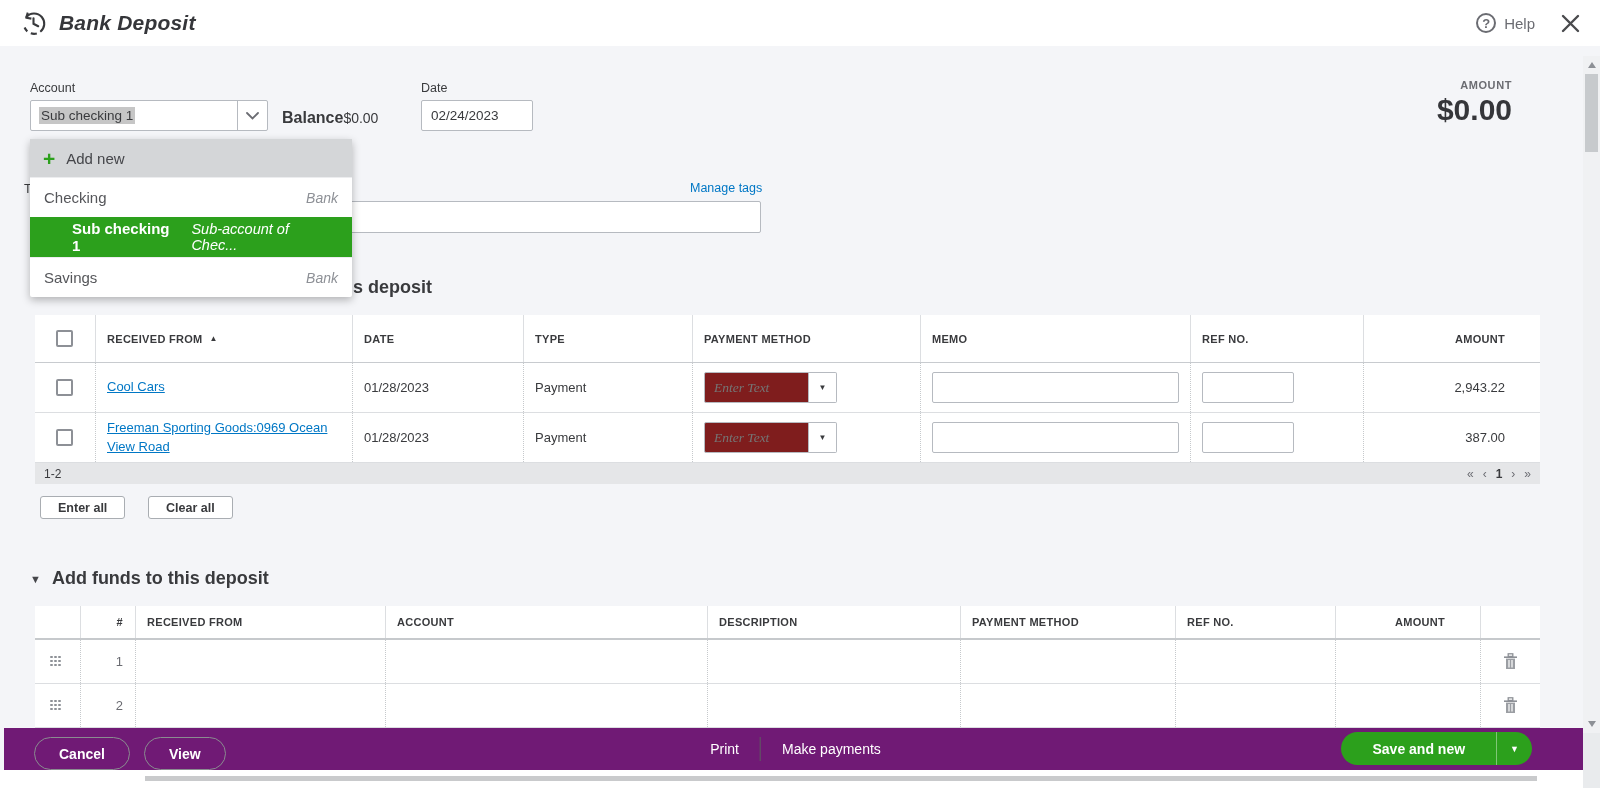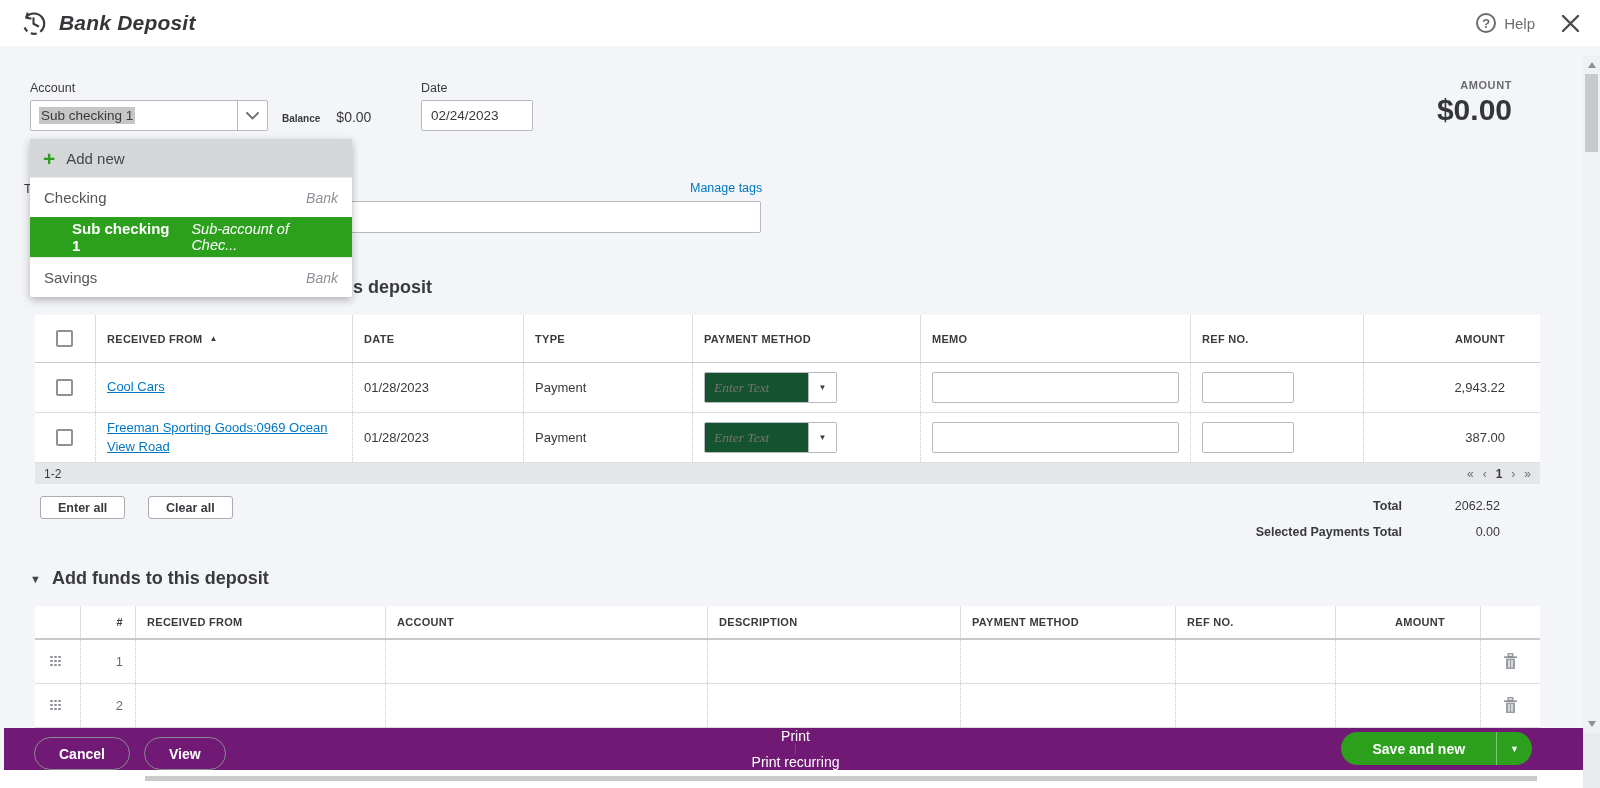--- a/index.html
+++ b/index.html
@@ -16,21 +16,21 @@
   .help-circle { width:20px; height:20px; border:2px solid #6b6c72; border-radius:50%; display:flex; align-items:center; justify-content:center; font-size:13px; font-weight:bold; }
   .close-x { cursor:pointer; display:inline-flex; }
 
   
   .field-label { position:absolute; font-size:12.5px; color:#393a3d; }
   .combo { position:absolute; top:100px; left:30px; width:238px; height:31px; background:#fff; border:1px solid #b6bac0; border-radius:2px; display:flex; cursor:pointer; }
   .combo-text { flex:1; padding:0 8px; display:flex; align-items:center; font-size:13.5px; overflow:hidden; white-space:nowrap; }
   .combo-text .sel { background:#c6c6c6; padding:1px 2px; }
   .combo-btn { width:30px; border-left:1px solid #b6bac0; display:flex; align-items:center; justify-content:center; }
   .balance { position:absolute; top:109px; left:282px; font-size:14px; }
-  .balance b { font-size:10px; margin-right:16px; }
+  .balance b { font-size:16px; margin-right:0; }
   .date-input { position:absolute; top:100px; left:421px; width:112px; height:31px; background:#fff; border:1px solid #b6bac0; border-radius:2px; font-family:"Liberation Sans",sans-serif; font-size:13.5px; color:#393a3d; padding:0 9px; }
   .amount-block { position:absolute; top:79px; right:88px; text-align:right; }
   .amount-label { font-size:11px; font-weight:bold; letter-spacing:.6px; color:#6b6c72; }
   .amount-value { font-size:30px; font-weight:bold; color:#35363a; margin-top:2px; }
 
   
   .tags-label { position:absolute; top:182px; left:24px; font-size:12.5px; z-index:1; }
   .manage-tags { position:absolute; top:181px; left:690px; font-size:12.5px; color:#0077c5; cursor:pointer; z-index:1; }
   .tags-input { position:absolute; top:201px; left:30px; width:731px; height:32px; background:#fff; border:1px solid #b6bac0; border-radius:2px; z-index:1; }
 
@@ -59,21 +59,21 @@
 8; border-left:1px solid #dcdee1; }
   .t1-head > div:first-child { border-left:none; }
   .t1-body { height:50px; border-bottom:1px solid #dcdee1; background:#fff; }
   .t1-body > div { display:flex; align-items:center; padding:0 11px; font-size:13px; border-left:1px dotted #c6c9cc; }
   .t1-body > div:first-child { border-left:none; }
   .col-amount { justify-content:flex-end !important; padding-right:35px !important; }
   .chk { width:17px; height:17px; border:2px solid #8d9096; border-radius:2px; background:#fff; margin-left:10px; cursor:pointer; }
   .sort-caret { font-size:8px; margin-left:7px; color:#393a3d; }
   .link { color:#0077c5; text-decoration:underline; cursor:pointer; line-height:1.45; }
   .pm-combo { display:flex; height:31px; cursor:pointer; }
-  .pm-input { width:105px; height:31px; background:#14532d; border:1px solid #b6bac0; border-radius:2px 0 0 2px; font-family:"Liberation Serif",serif; font-style:italic; font-size:13.5px; color:#9da1a6; padding:0 9px; }
+  .pm-input { width:105px; height:31px; background:#7f1d1d; border:1px solid #b6bac0; border-radius:2px 0 0 2px; font-family:"Liberation Serif",serif; font-style:italic; font-size:13.5px; color:#9da1a6; padding:0 9px; }
   .pm-btn { width:28px; border:1px solid #b6bac0; border-left:none; border-radius:0 2px 2px 0; background:#fff; display:flex; align-items:center; justify-content:center; font-size:8px; color:#393a3d; }
   .memo-input { width:251px; height:31px; background:#fff; border:1px solid #b6bac0; border-radius:2px; }
   .ref-input { width:92px; height:31px; background:#fff; border:1px solid #b6bac0; border-radius:2px; }
   .pagebar { height:21px; background:#e5e6e8; display:flex; align-items:center; justify-content:space-between; padding:0 9px; font-size:12px; color:#393a3d; }
   .pager { display:flex; align-items:center; gap:9px; color:#6b6c72; font-size:12px; }
   .pager span { cursor:pointer; }
   .pager .cur { color:#393a3d; font-weight:bold; }
 
   
   .btn-outline { position:absolute; height:23px; padding:0 17px; background:#fff; border:1px solid #a9adb2; border-radius:3px; font-family:"Liberation Sans",sans-serif; font-size:12.5px; font-weight:600; color:#393a3d; cursor:pointer; }
@@ -96,21 +96,21 @@
   .t2-body > div:first-child { border-left:none; }
   .rownum { justify-content:flex-end !important; padding-right:12px !important; color:#6b6c72; }
   .dragdots { display:grid; grid-template-columns:repeat(3,4px); grid-auto-rows:4px; cursor:grab; margin-left:4px; }
   .dragdots i { width:2.5px; height:2.5px; background:#8d9096; border-radius:50%; }
   .trash-cell { justify-content:center !important; }
   .trash { cursor:pointer; display:inline-flex; }
 
   
   .footer { position:absolute; top:728px; left:4px; width:1583px; height:42px; background:#701a75; display:flex; align-items:flex-end; padding:0 30px; z-index:10; }
   .pill { height:33px; padding:0 24px; border:1.5px solid #8a8c90; border-radius:17px; background:transparent; color:#fff; font-family:"Liberation Sans",sans-serif; font-size:14px; font-weight:600; cursor:pointer; margin-right:14px; }
-  .footer-center { position:absolute; left:50%; transform:translateX(-50%); display:flex; align-items:center; height:42px;flex-direction:column; }
+  .footer-center { position:absolute; left:50%; transform:translateX(-50%); display:flex; align-items:center; height:42px; }
   .footer-link { color:#fff; font-size:14px; padding:0 21px; cursor:pointer; }
   .fdivider { width:1px; height:24px; background:#5c5d60; }
   .save-btn { position:absolute; right:55px; top:4px; height:33px; background:#2ca01c; border-radius:17px; display:flex; align-items:center; color:#fff; font-size:14px; font-weight:bold; cursor:pointer; }
   .save-label { padding:0 31px; }
   .save-div { width:1px; height:33px; background:rgba(255,255,255,.4); }
   .save-caret { padding:0 13px; font-size:9px; }
 
   
   .vscroll { position:absolute; right:0; top:56px; width:17px; height:677px; background:#f0f1f3; z-index:30; }
   .tri-up { position:absolute; top:6px; left:4.5px; width:0; height:0; border-left:4px solid transparent; border-right:4px solid transparent; border-bottom:6px solid #8d9096; }
@@ -280,30 +280,20 @@
         <span>‹</span>
         <span class="cur">1</span>
         <span>›</span>
         <span>»</span>
       </span>
     </div>
   </div>
 
   <button class="btn-outline select-all">Enter all</button>
   <button class="btn-outline clear-all">Clear all</button>
-  <div class="totals">
-    <div class="total-line">
-      <span class="tlabel">Total</span>
-      <span class="tvalue">2062.52</span>
-    </div>
-    <div class="total-line">
-      <span class="tlabel">Selected Payments Total</span>
-      <span class="tvalue">0.00</span>
-    </div>
-  </div>
 
   <div class="sec-heading sec2">
     <span class="tri">▼</span>
     <span>Add funds to this deposit</span>
   </div>
 
   <div class="table2">
     <div class="t2-row t2-head">
       <div></div>
       <div class="num-h">
@@ -398,21 +388,21 @@
         </div>
     </div>
   </div>
 
   <div class="footer">
     <button class="pill">Cancel</button>
     <button class="pill">View</button>
     <div class="footer-center">
       <span class="footer-link">Print</span>
       <span class="fdivider"></span>
-      <span class="footer-link">Print recurring</span>
+      <span class="footer-link">Make payments</span>
     </div>
     <div class="save-btn">
       <span class="save-label">Save and new</span>
       <span class="save-div"></span>
       <span class="save-caret">▼</span>
     </div>
   </div>
 
   <div class="vscroll">
     <span class="tri-up"></span>

